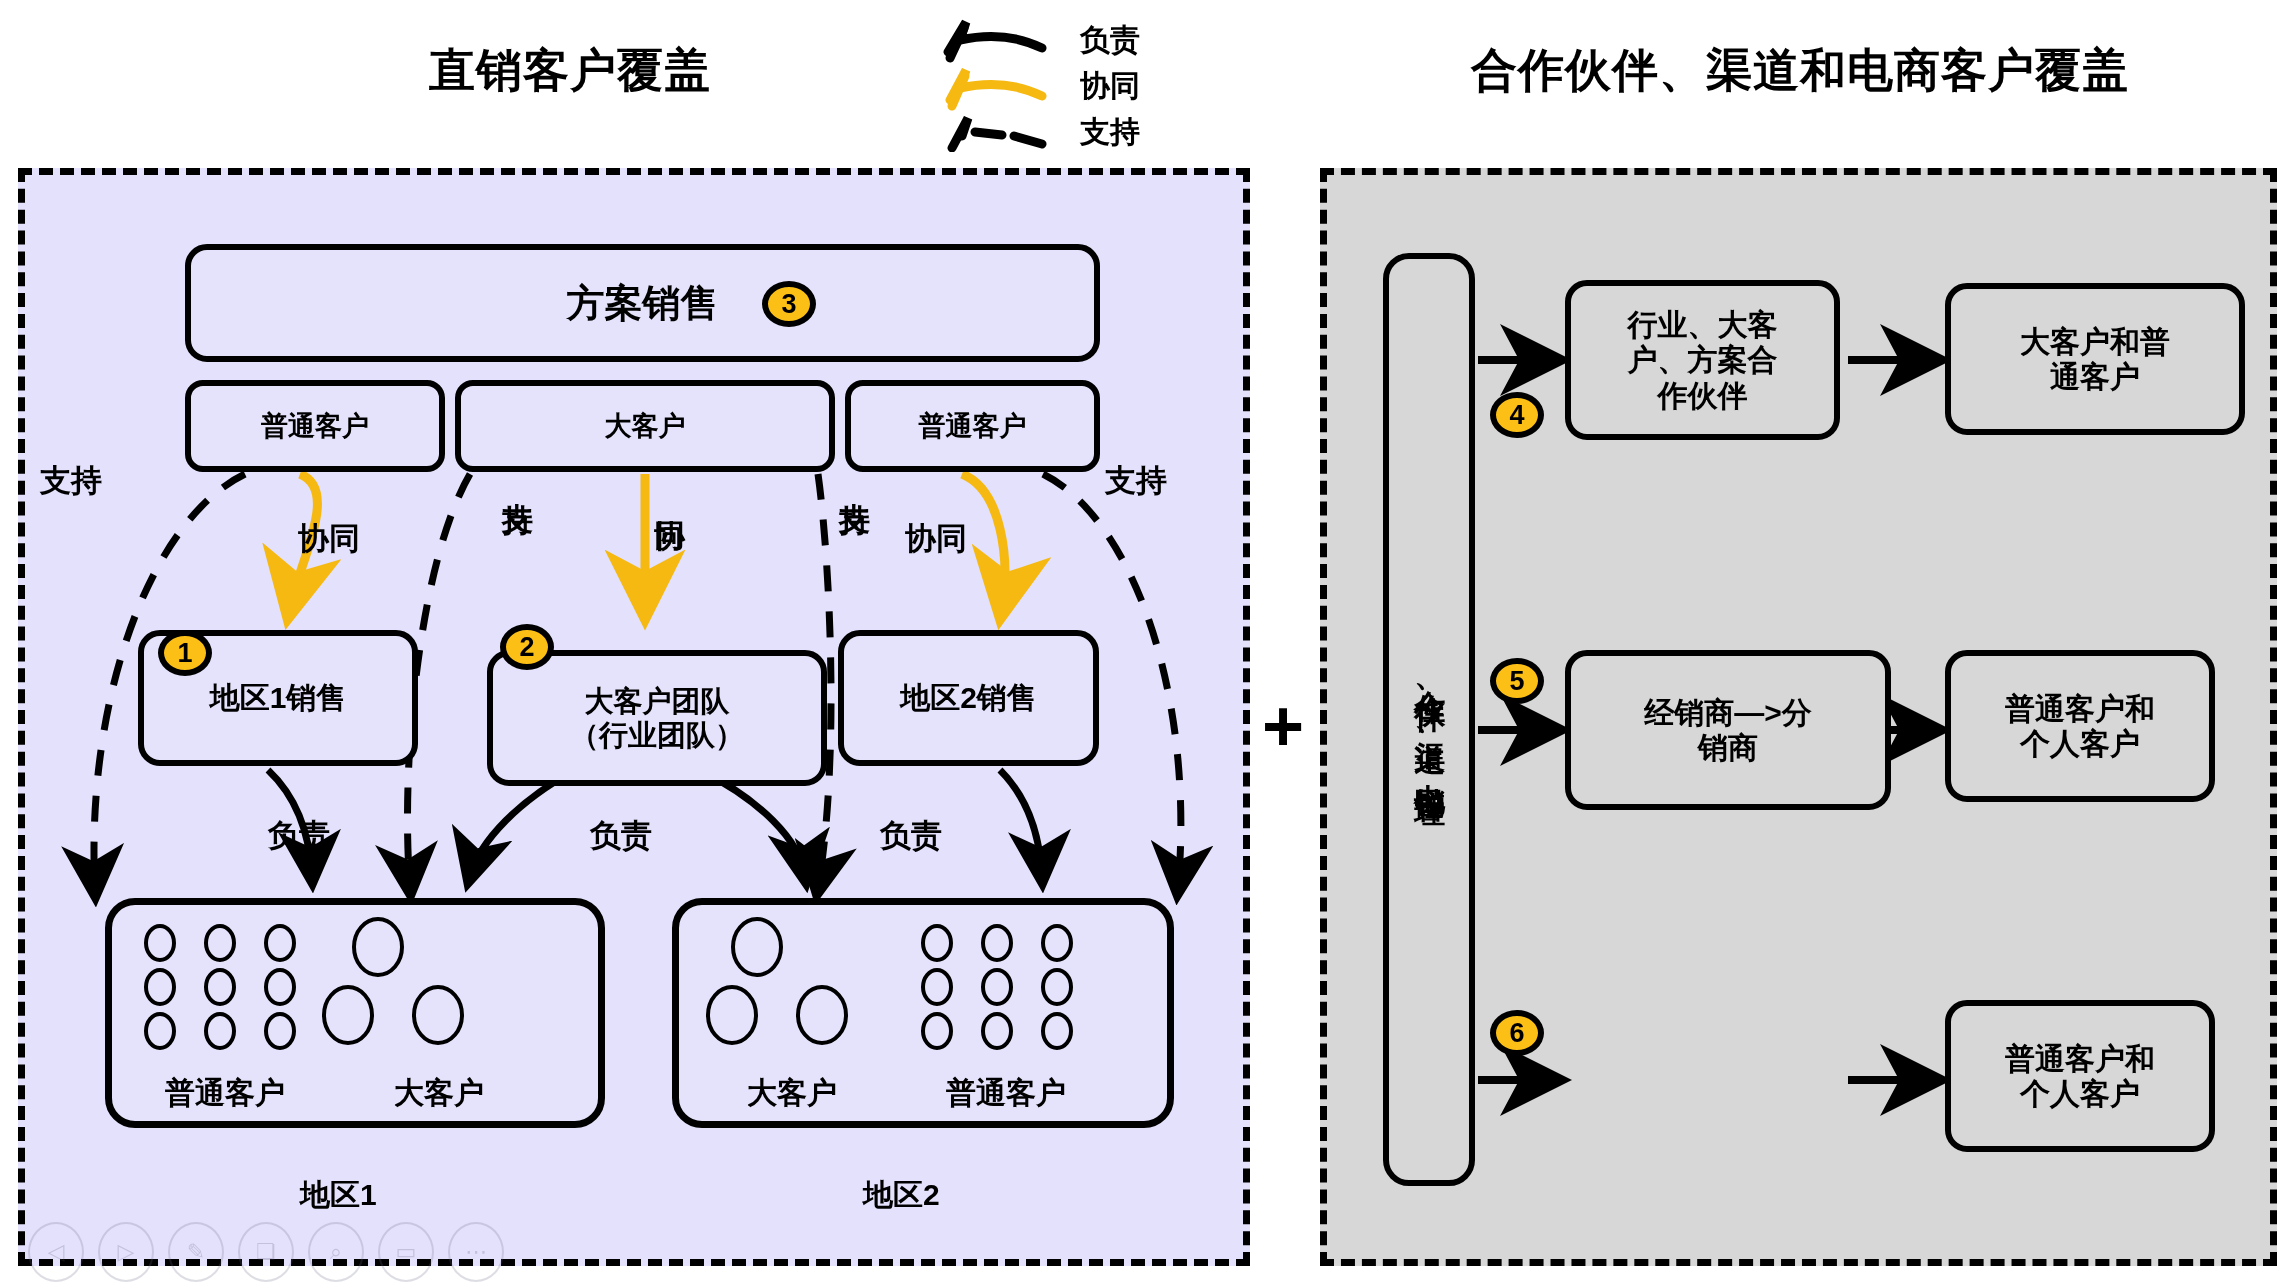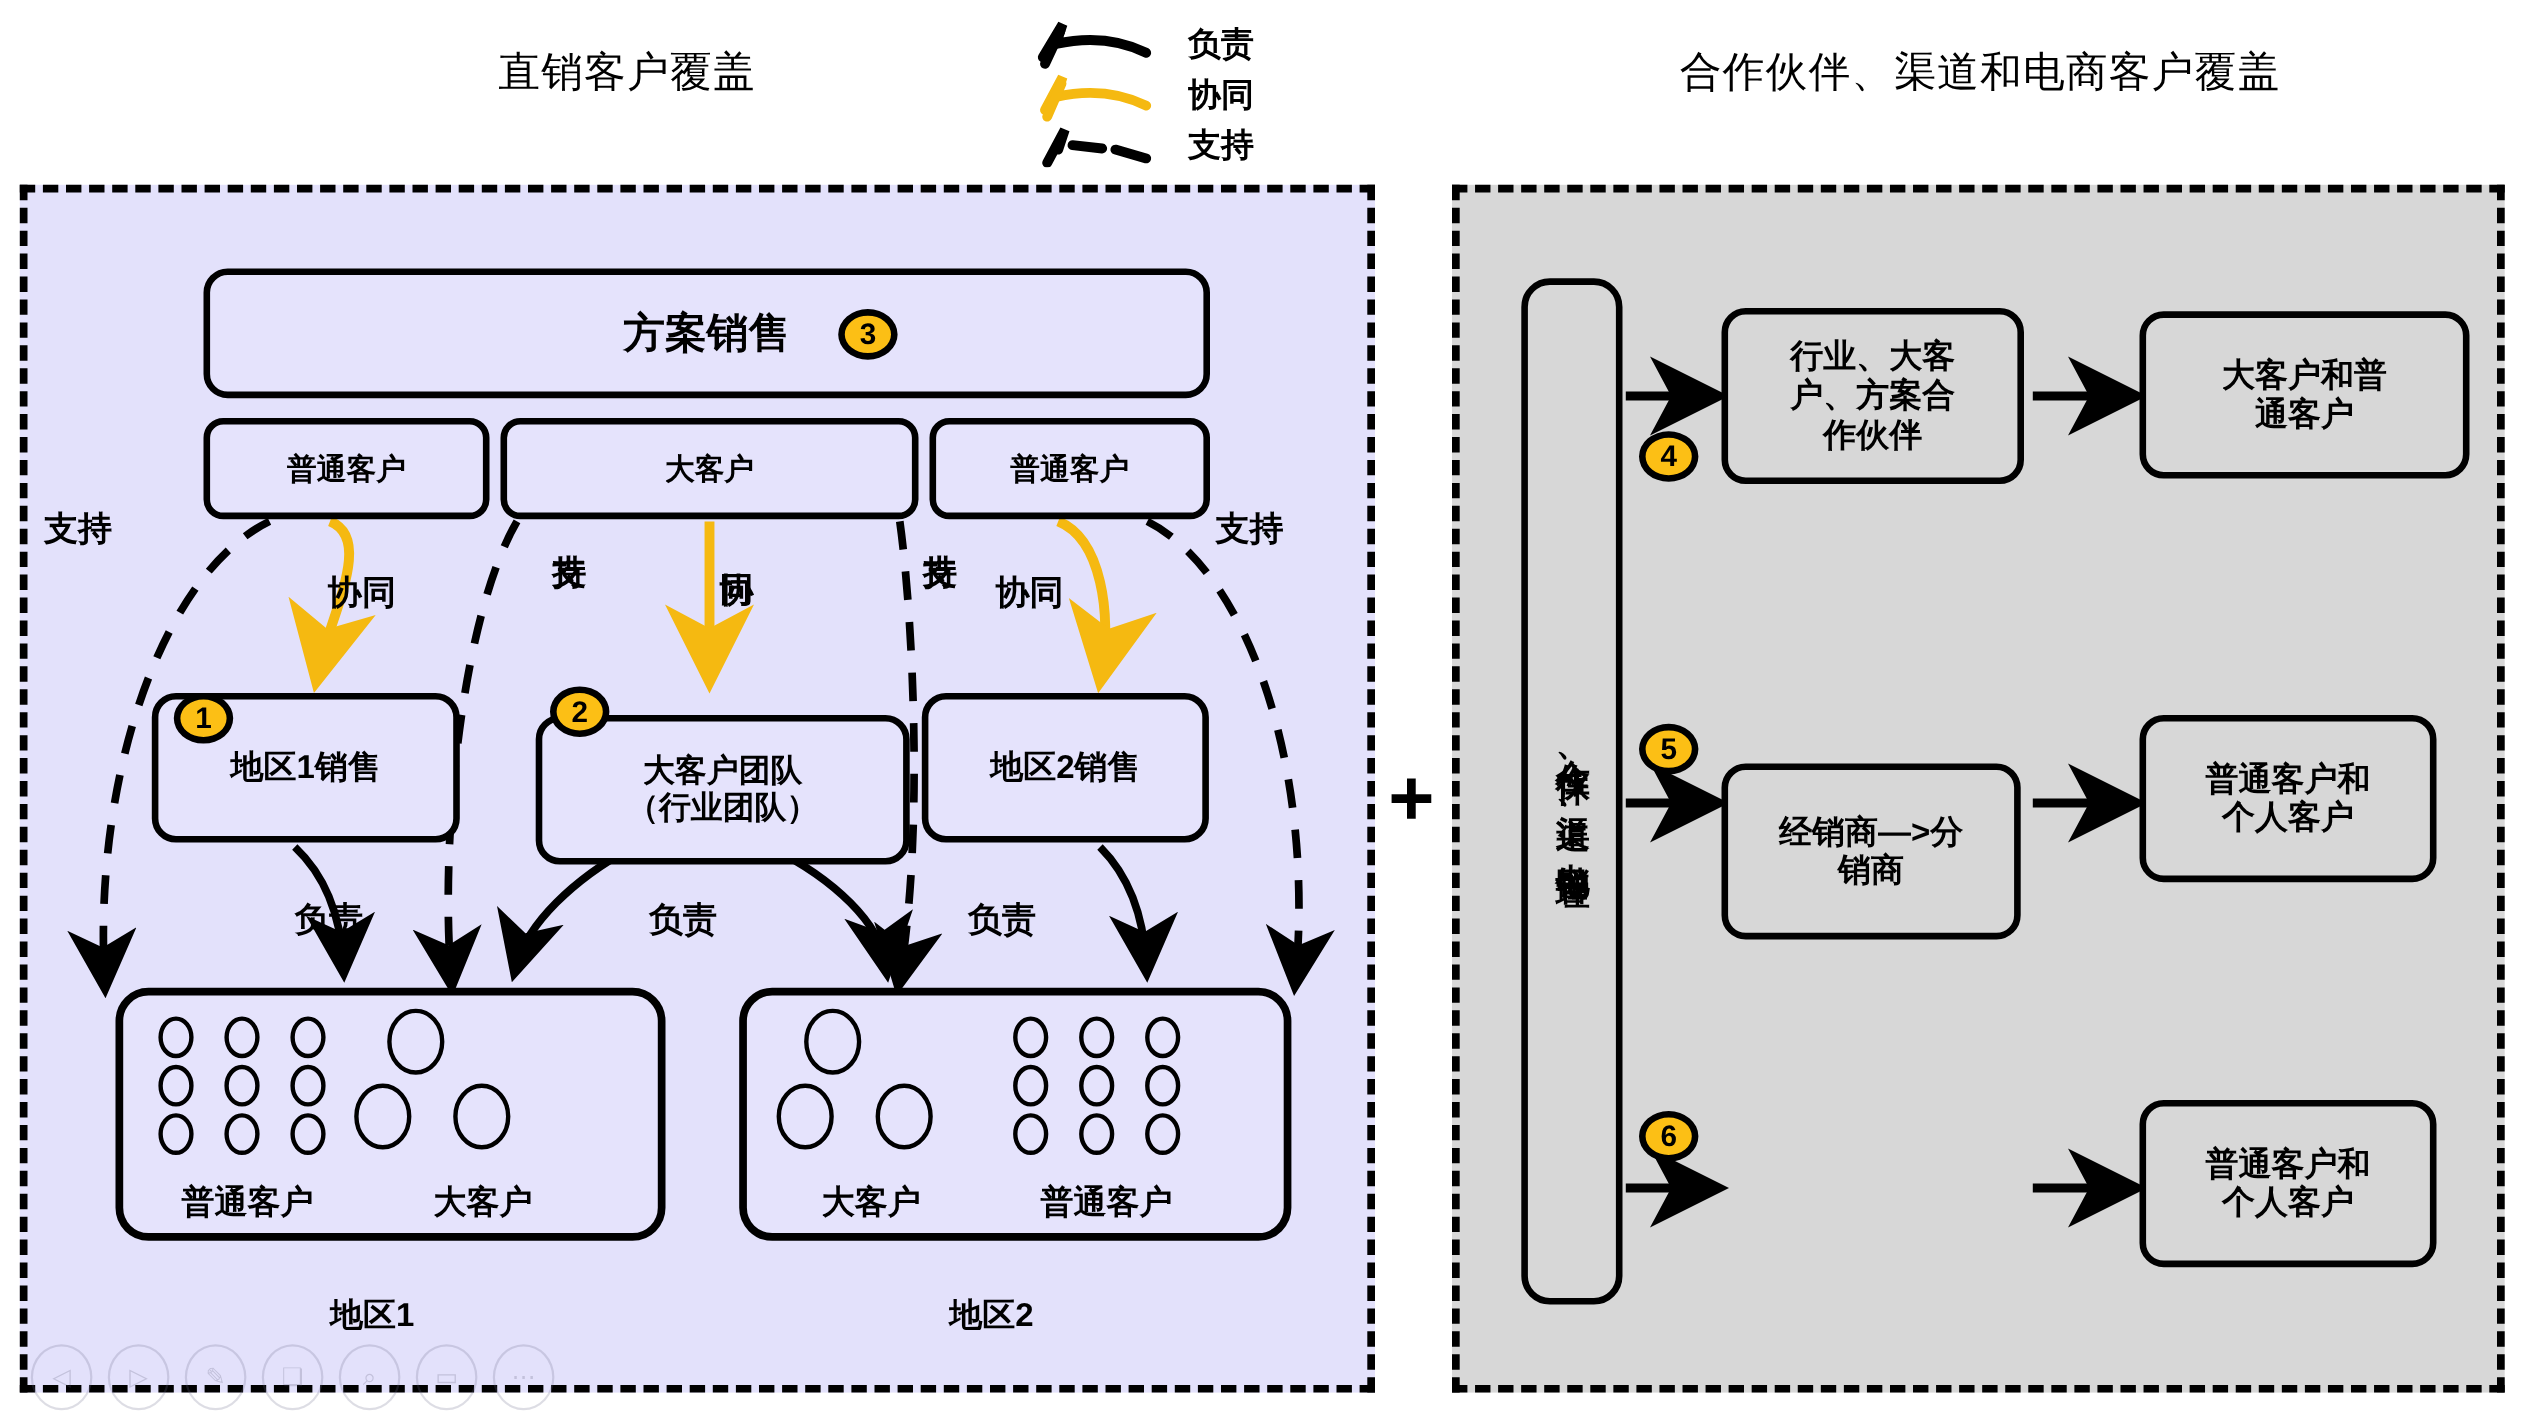--- a/index.html
+++ b/index.html
@@ -2,21 +2,21 @@
 <html><head>
 <meta charset="utf-8">
 <style>
   html,body{margin:0;padding:0;background:#ffffff;}
   body{width:2295px;height:1285px;position:relative;overflow:hidden;
        font-family:"Liberation Sans","DejaVu Sans",sans-serif;color:#000;}
   .stage{position:absolute;left:0;top:0;width:2295px;height:1285px;}
   svg.layer{position:absolute;left:0;top:0;width:2295px;height:1285px;pointer-events:none;}
 
   
-  .title{position:absolute;font-weight:normal;font-size:38px;letter-spacing:1px;
+  .title{position:absolute;font-weight:bold;font-size:46px;letter-spacing:1px;
          white-space:nowrap;text-align:center;}
   #title-left{left:270px;top:40px;width:600px;}
   #title-right{left:1330px;top:40px;width:940px;}
 
   
   .panel{position:absolute;border:7px dashed #000;box-sizing:border-box;}
   #panel-left{left:18px;top:168px;width:1232px;height:1098px;background:#e3e1fb;}
   #panel-right{left:1320px;top:168px;width:957px;height:1098px;background:#d7d7d7;}
 
   
@@ -51,21 +51,21 @@
   .region-label{position:absolute;font-size:30px;font-weight:bold;white-space:nowrap;}
   #region-1-label{left:300px;top:1175px;}
   #region-2-label{left:863px;top:1175px;}
 
   
   #n-vertical{left:1383px;top:253px;width:92px;height:933px;border-radius:26px;
               font-size:31px;writing-mode:vertical-rl;text-orientation:upright;
               letter-spacing:4px;line-height:1.05;}
   #n-partner{left:1565px;top:280px;width:275px;height:160px;font-size:30px;padding:6px;}
   #n-partner-out{left:1945px;top:283px;width:300px;height:152px;font-size:30px;}
-  #n-dealer{left:1565px;top:650px;width:272px;height:160px;font-size:30px;padding:6px;margin-top:44px;}
+  #n-dealer{left:1565px;top:650px;width:326px;height:160px;font-size:30px;padding:6px;}
   #n-dealer-out{left:1945px;top:650px;width:270px;height:152px;font-size:30px;}
   #n-ecom{left:1565px;top:1000px;width:275px;height:160px;font-size:30px;}
   #n-ecom-out{left:1945px;top:1000px;width:270px;height:152px;font-size:30px;}
 
   
   .badge{position:absolute;width:54px;height:46px;border:6px solid #000;
          border-radius:50%;background:#fcbf15;color:#000;font-size:27px;font-weight:bold;
          display:flex;align-items:center;justify-content:center;box-sizing:border-box;}
   #b3{left:762px;top:281px;position:absolute;}
   #b1{left:158px;top:630px;}

